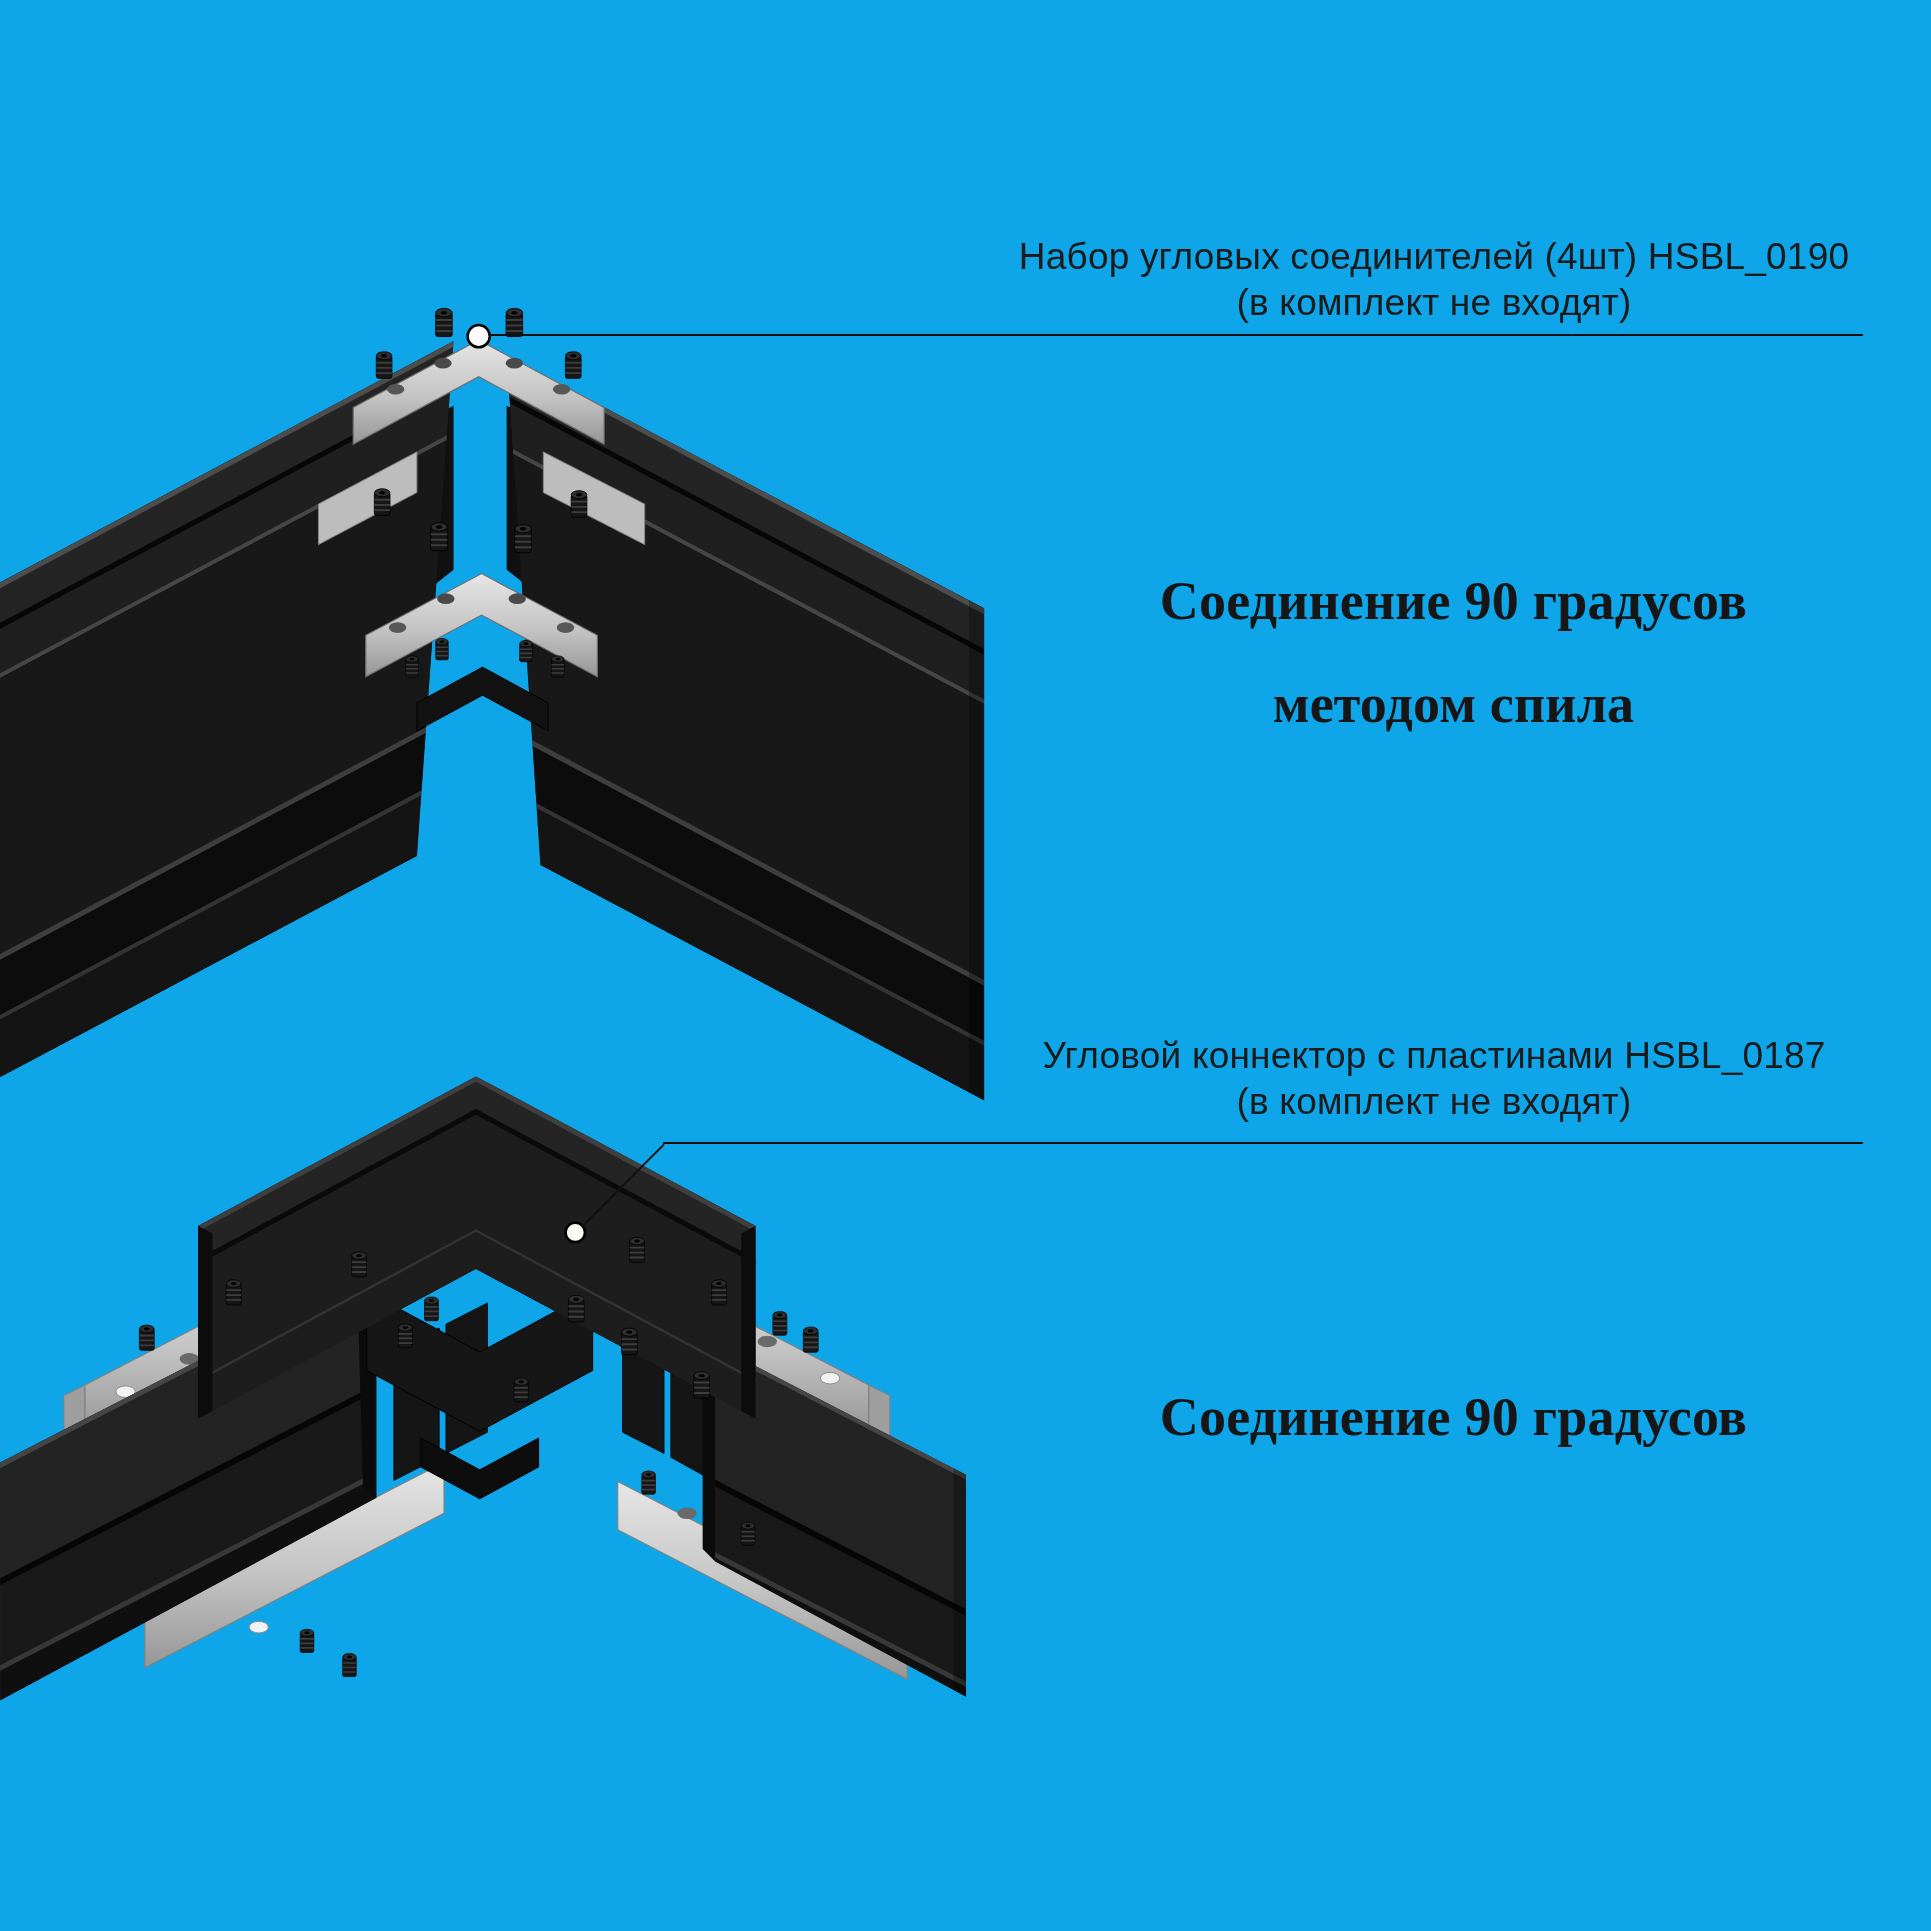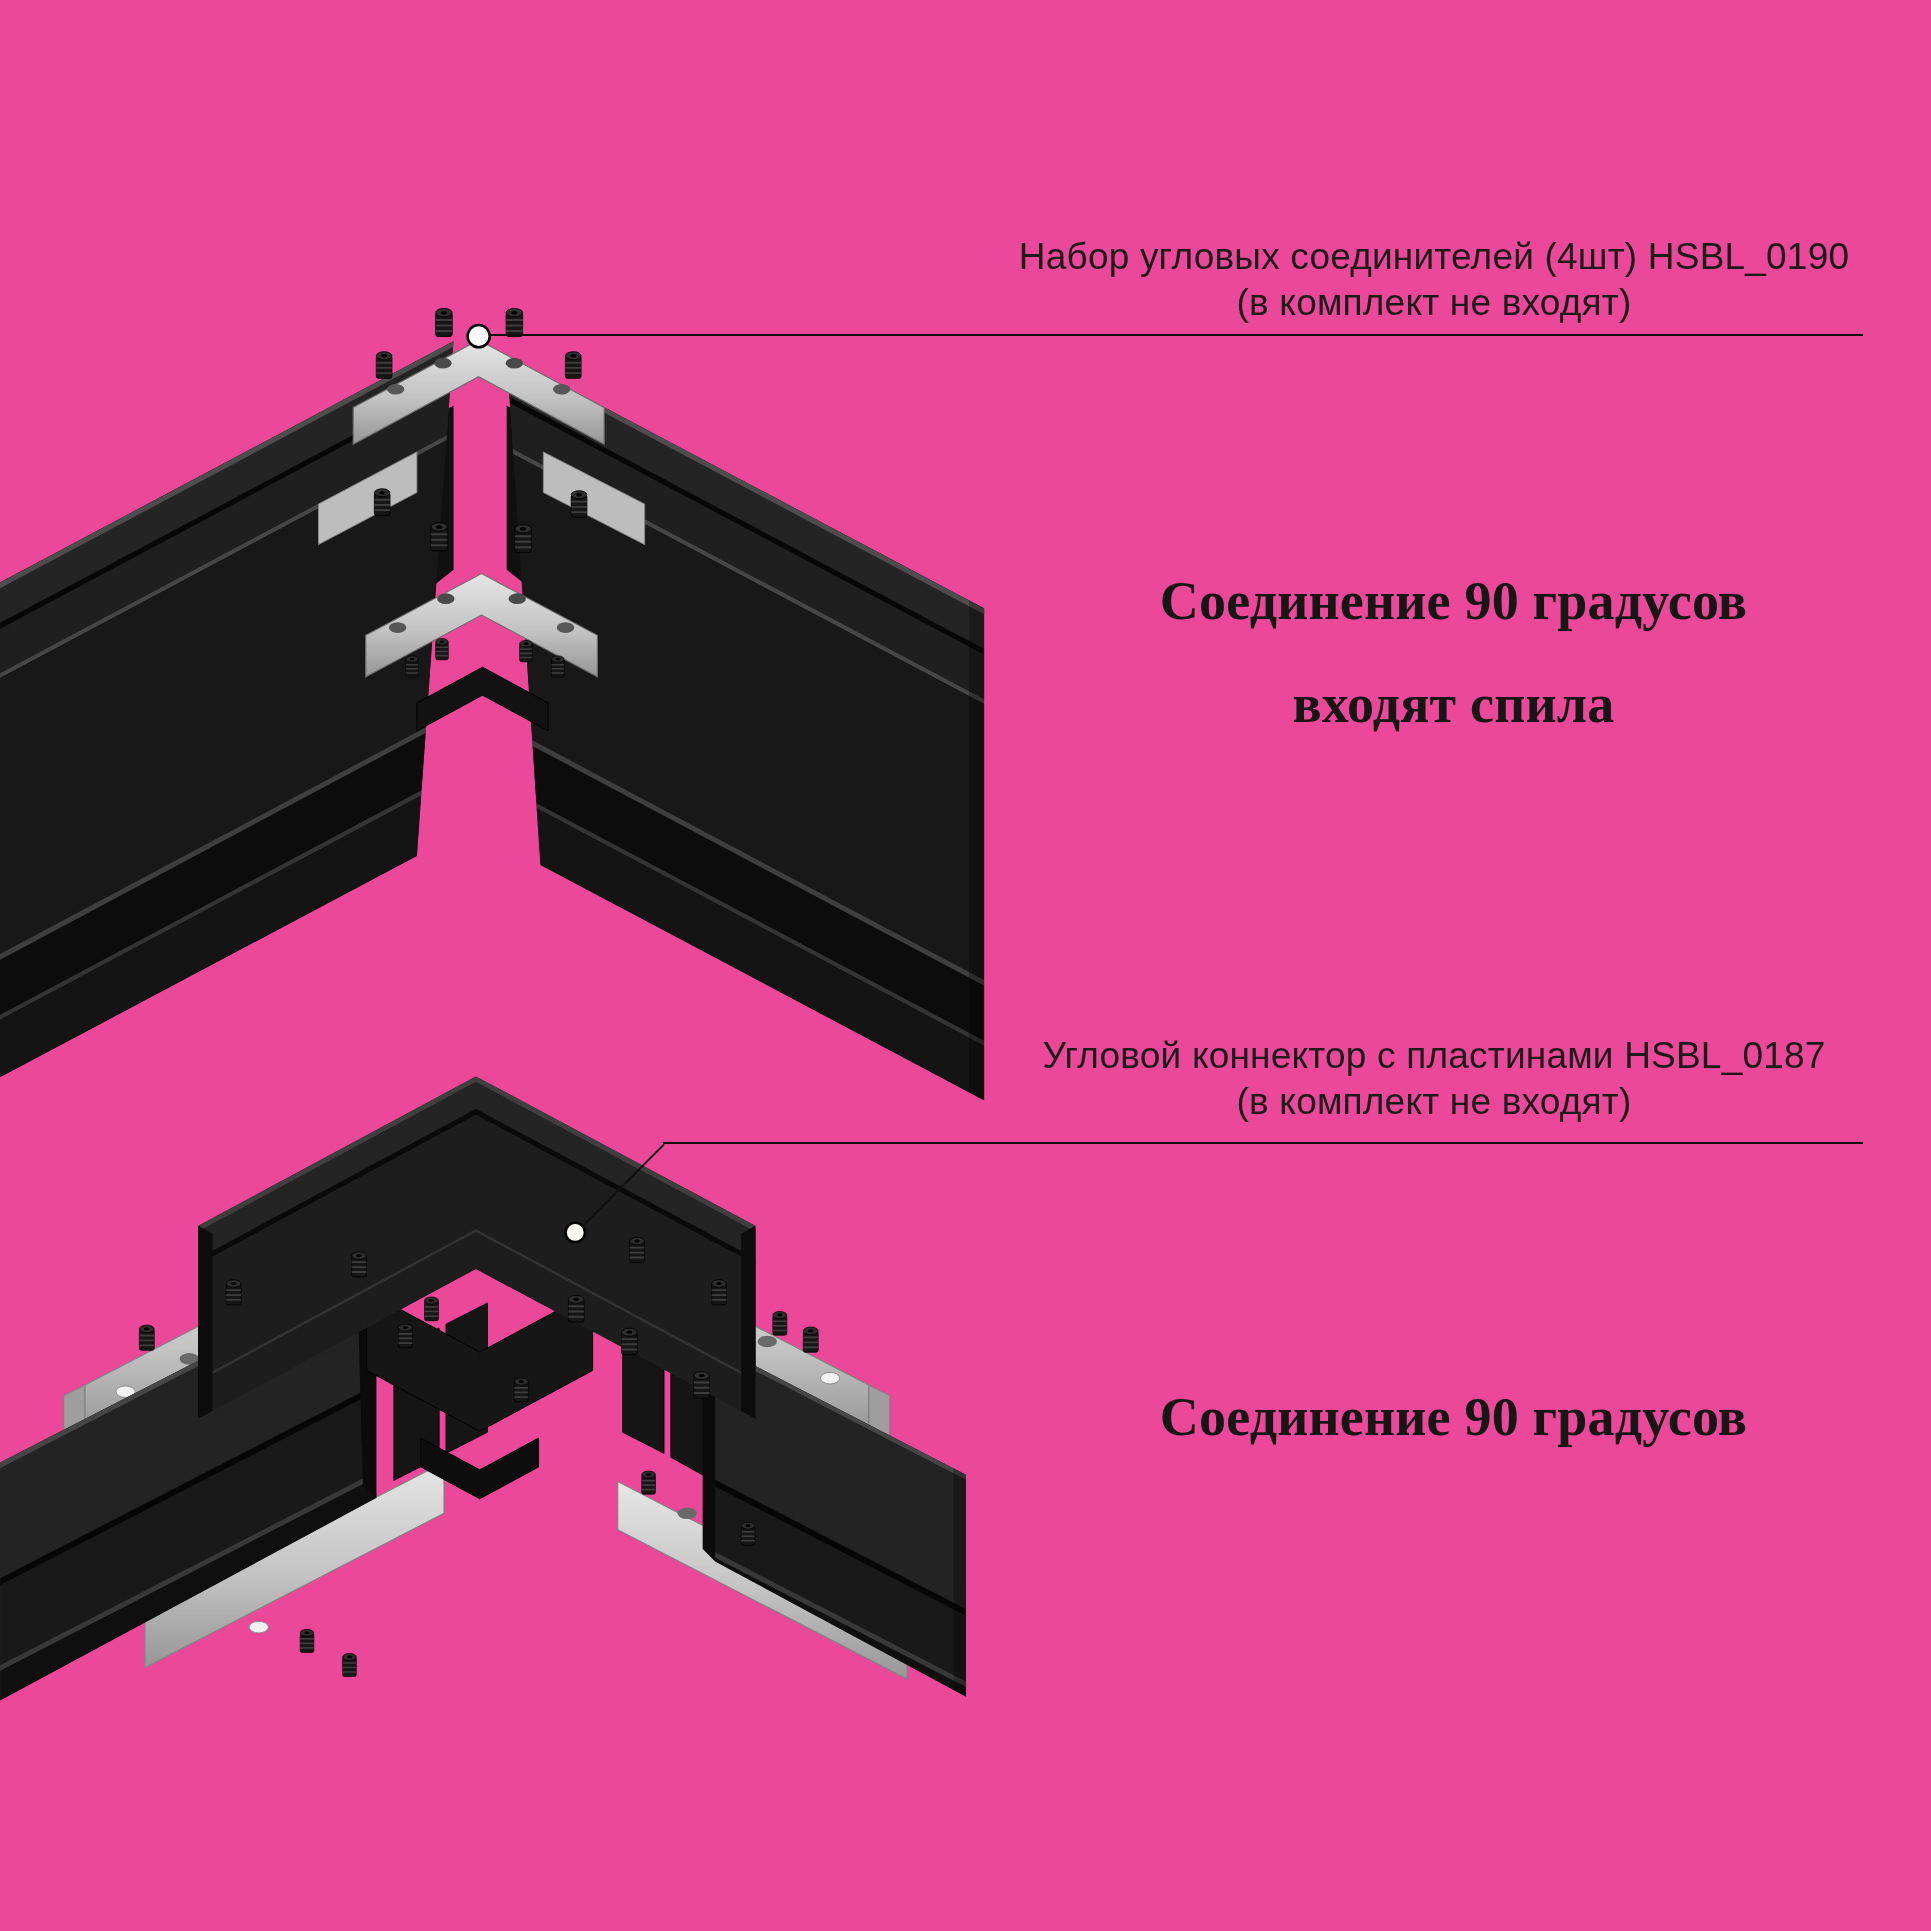--- a/index.html
+++ b/index.html
@@ -1,17 +1,17 @@
 <!DOCTYPE html>
 <html><head>
 <meta charset="utf-8">
 <style>
   html,body{margin:0;padding:0;background:#fff;}
   .canvas{
-    position:relative;width:1931px;height:1931px;background:#ec4899;overflow:hidden;
+    position:relative;width:1931px;height:1931px;background:#0ea5e9;overflow:hidden;
     font-family:"Liberation Sans","DejaVu Sans",sans-serif;color:#1b1b1b;
   }
   .illo{position:absolute;}
   #top-illo{left:0;top:251px;}
   #bottom-illo{left:0;top:1052px;}
   .callout-text{
     position:absolute;text-align:center;font-size:37px;line-height:1.24;
     color:#1b1b1b;letter-spacing:0.2px;
   }
   #top-callout{left:985px;top:234px;width:898px;}
@@ -239,21 +239,21 @@
   <div id="bottom-leader-h" class="leader"></div>
   <div id="bottom-leader-diag" class="leader"></div>
 
   <div id="top-callout" class="callout-text">
     <div>Набор угловых соединителей (4шт) HSBL_0190</div>
     <div>(в комплект не входят)</div>
   </div>
 
   <div id="top-heading" class="heading">
     <div>Соединение 90 градусов</div>
-    <div>входят спила</div>
+    <div>методом спила</div>
   </div>
 
   <div id="bottom-callout" class="callout-text">
     <div>Угловой коннектор с пластинами HSBL_0187</div>
     <div>(в комплект не входят)</div>
   </div>
 
   <div id="bottom-heading" class="heading">
     <div>Соединение 90 градусов</div>
   </div>

